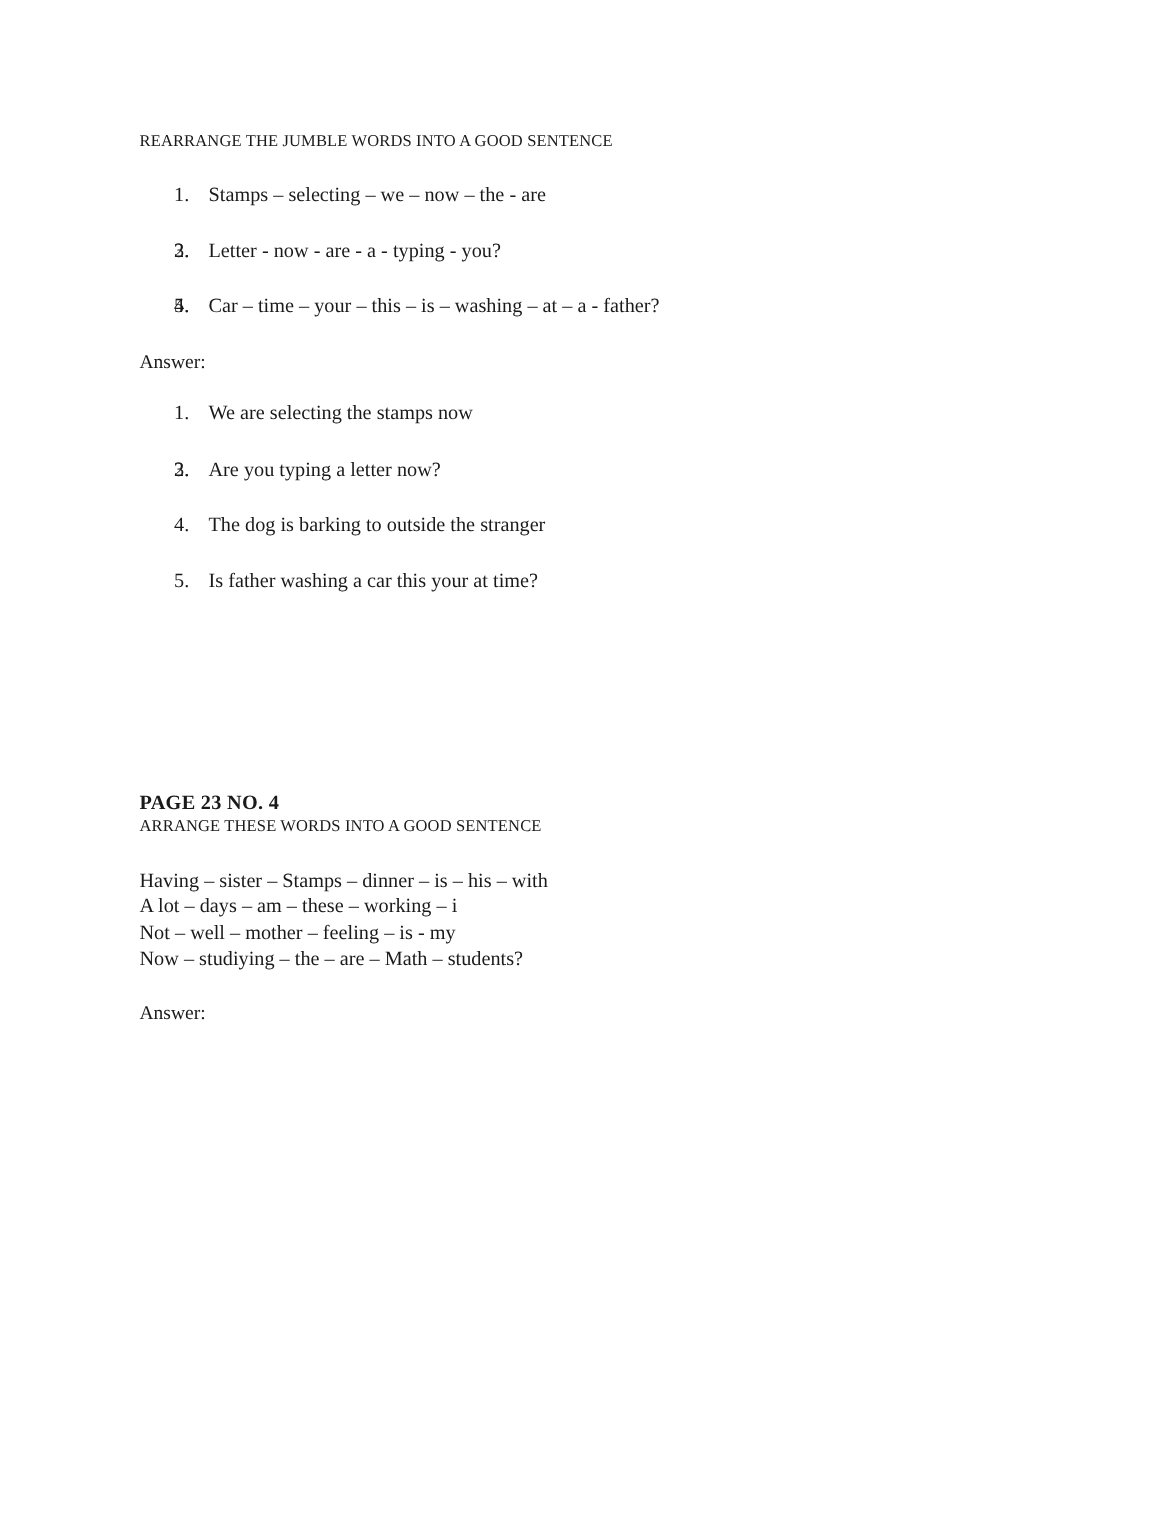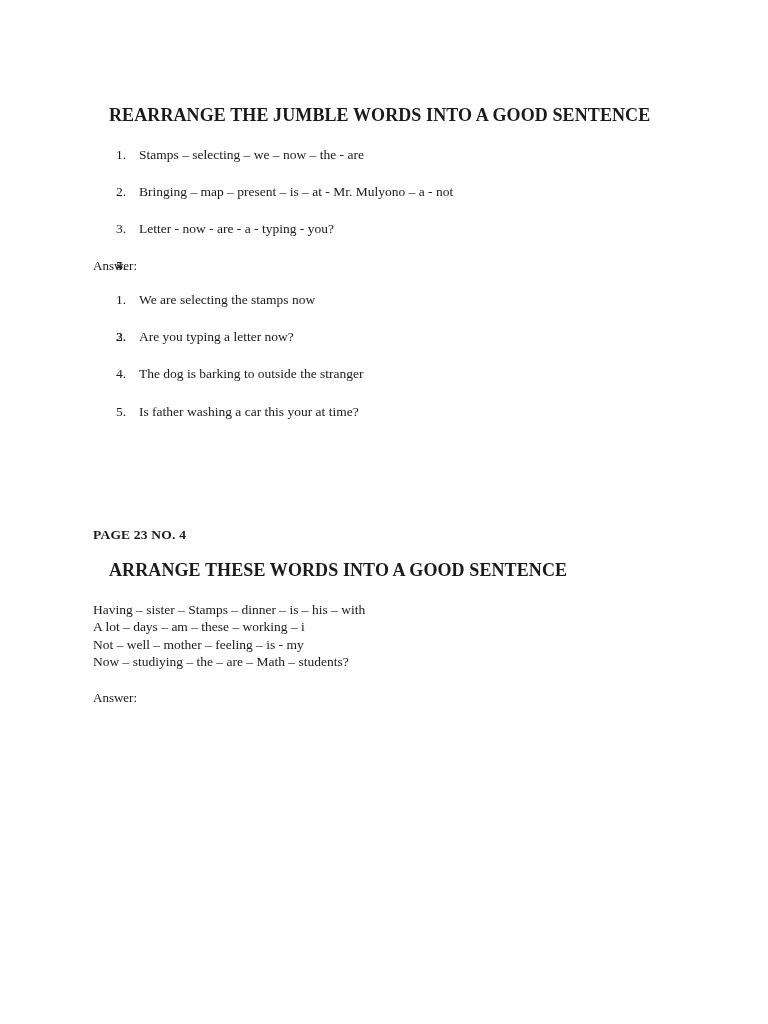--- a/index.html
+++ b/index.html
@@ -26,25 +26,25 @@
 
   
   .section-one {
     position: absolute;
     left: 93px;
     top: 88px;
     width: 600px;
   }
 
   .heading-caps {
-    font-size: 18px;
+    font-size: 11px;
     line-height: 1.25;
     letter-spacing: 0.1px;
-    margin: 16px;
-    font-weight: bold;
+    margin: 0;
+    font-weight: normal;
   }
 
   .olist {
     list-style: none;
     margin: 0;
     padding: 0;
   }
   .olist.spaced { margin-top: 20px; }
 
   .olist li {
@@ -103,31 +103,31 @@
 
     <p class="heading-caps">REARRANGE THE JUMBLE WORDS INTO A GOOD SENTENCE</p>
 
     <ol class="olist spaced">
       <li>
         <span class="num">1.</span>
         <span>Stamps – selecting – we – now – the - are</span>
       </li>
       <li>
         <span class="num">2.</span>
-        <span>Bringing – map – present – is – at - Mr. Mulyono – a - not</span>
       </li>
       <li>
         <span class="num">3.</span>
         <span>Letter - now - are - a - typing - you?</span>
       </li>
       <li>
         <span class="num">4.</span>
       </li>
       <li>
         <span class="num">5.</span>
+        <span>Car – time – your – this – is – washing – at – a - father?</span>
       </li>
     </ol>
 
     <p class="answer-label answer-block-1">Answer:</p>
 
     <ol class="olist answer-list-1">
       <li>
         <span class="num">1.</span>
         <span>We are selecting the stamps now</span>
       </li>

